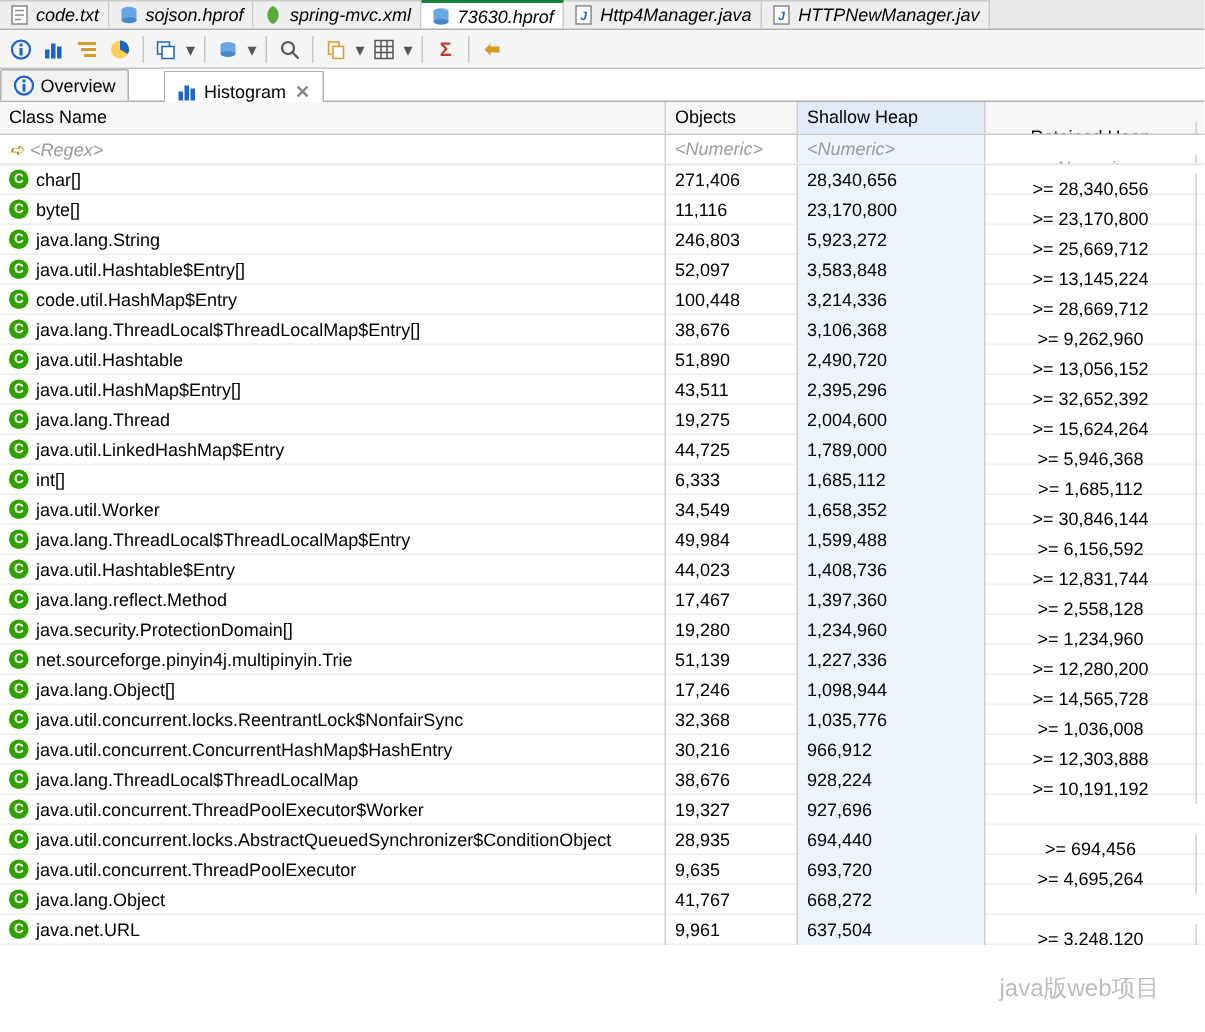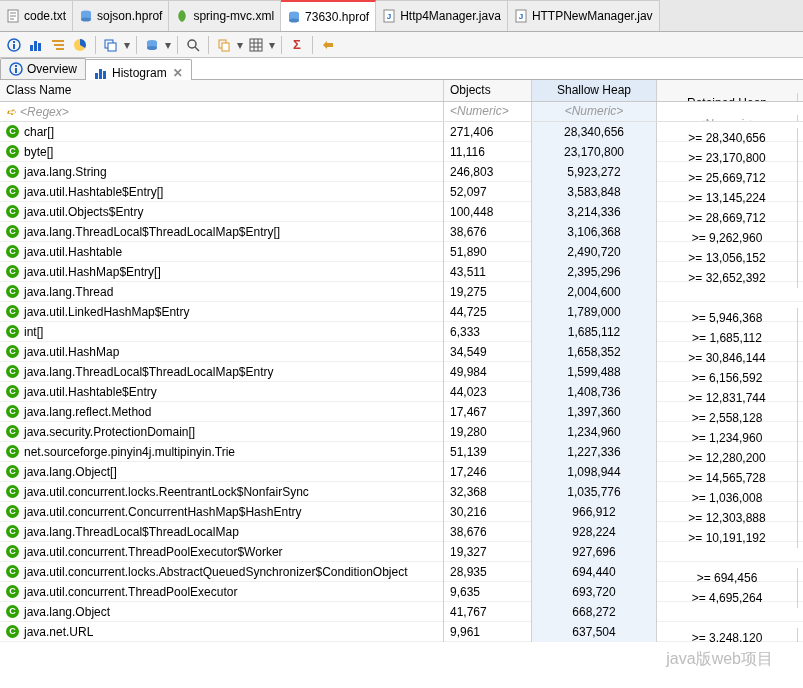--- a/index.html
+++ b/index.html
@@ -1,39 +1,39 @@
 <!DOCTYPE html>
 <html><head>
 <meta charset="utf-8">
 <style>
   * { box-sizing: border-box; margin: 0; padding: 0; }
   body { font-family: "Segoe UI", Tahoma, sans-serif; font-size: 12px; background: #fff; color: #000; width: 803px; overflow: hidden; }
   
-  .editor-tabs { display: flex; height: 32px; background: #e8e8e8; border-bottom: 1px solid #b0b0b0; align-items: stretch; overflow: hidden; }
+  .editor-tabs { display: flex; height: 20px; background: #e8e8e8; border-bottom: 1px solid #b0b0b0; align-items: stretch; overflow: hidden; font-style: italic; }
   .editor-tab { display: flex; align-items: center; padding: 0 6px 0 6px; background: #eeeeee; border-right: 1px solid #ccc; border-top: 1px solid #ccc; font-size: 12px; white-space: nowrap; cursor: default; position: relative; }
-  .editor-tab.active { background: #fff; border-top: 2px solid #ef4444; }
+  .editor-tab.active { background: #fff; border-top: 2px solid #15803d; }
   .tab-ico { width: 14px; height: 14px; margin-right: 4px; display: inline-flex; align-items: center; justify-content: center; }
   
   .toolbar { display: flex; align-items: center; height: 26px; background: #f5f5f5; border-bottom: 1px solid #c5c5c5; padding: 0 4px; gap: 2px; }
   .tb-btn { width: 20px; height: 20px; display: inline-flex; align-items: center; justify-content: center; border-radius: 2px; }
   .tb-sep { width: 1px; height: 18px; background: #c5c5c5; margin: 0 3px; }
   .tb-drop { width: 8px; display: inline-flex; align-items: center; justify-content: center; color:#555;}
   
-  .inner-tabs { display: flex; height: 22px; border-bottom: 1px solid #b0b0b0; }
+  .inner-tabs { display: flex; height: 22px; border-bottom: 1px solid #b0b0b0; gap: 24px; }
   .inner-tab { display: flex; align-items: center; padding: 0 8px; border: 1px solid #b0b0b0; border-bottom: none; background: #f2f2f2; margin-right: -1px; font-size: 12px; border-top-left-radius: 2px; border-top-right-radius: 2px; }
   .inner-tab.active { background: #fff; position: relative; top: 1px; align-items: flex-end; }
   .inner-tab .tab-ico { margin-right: 4px; }
   .inner-close { margin-left: 6px; color:#888; font-weight: bold; cursor: pointer;}
   
   .grid { display: flex; flex-direction: column; }
   .grid-head { display: flex; height: 22px; border-bottom: 1px solid #c9c9c9; background: #f7f7f7; }
   .col { border-right: 1px solid #d0d0d0; padding: 3px 6px; overflow: hidden; white-space: nowrap; text-overflow: ellipsis; }
   .col.name { width: 444px; }
   .col.obj  { width: 88px; text-align: left; }
-  .col.shal { width: 125px; text-align: center; background: #edf3fb; }
+  .col.shal { width: 125px; text-align: left; background: #edf3fb; }
   .col.ret  { width: 141px; text-align: center; margin-top: 13px; }
   .grid-head .col { font-size:12px; }
   .grid-head .col.shal { background: #e1ebf7; }
   
   .filter-row { display: flex; height: 20px; border-bottom: 1px solid #e0e0e0; color: #9a9a9a; font-style: italic; }
   .filter-row .col { padding: 2px 6px; }
   .filter-row .col.name { display:flex; align-items:center; gap:4px;}
   
   .grid-row { display: flex; height: 20px; border-bottom: 1px solid #efefef; align-items: center; }
   .grid-row .col.name { display:flex; align-items:center; gap:5px; }
@@ -260,21 +260,21 @@
           <span class="class-ico">C</span>
           <span>java.util.Hashtable$Entry[]</span>
         </div>
         <div class="col obj">52,097</div>
         <div class="col shal">3,583,848</div>
         <div class="col ret">&gt;= 13,145,224</div>
       </div>
       <div class="grid-row">
         <div class="col name">
           <span class="class-ico">C</span>
-          <span>java.util.Objects$Entry</span>
+          <span>code.util.HashMap$Entry</span>
         </div>
         <div class="col obj">100,448</div>
         <div class="col shal">3,214,336</div>
         <div class="col ret">&gt;= 28,669,712</div>
       </div>
       <div class="grid-row">
         <div class="col name">
           <span class="class-ico">C</span>
           <span>java.lang.ThreadLocal$ThreadLocalMap$Entry[]</span>
         </div>
@@ -300,20 +300,21 @@
         <div class="col shal">2,395,296</div>
         <div class="col ret">&gt;= 32,652,392</div>
       </div>
       <div class="grid-row">
         <div class="col name">
           <span class="class-ico">C</span>
           <span>java.lang.Thread</span>
         </div>
         <div class="col obj">19,275</div>
         <div class="col shal">2,004,600</div>
+        <div class="col ret">&gt;= 15,624,264</div>
       </div>
       <div class="grid-row">
         <div class="col name">
           <span class="class-ico">C</span>
           <span>java.util.LinkedHashMap$Entry</span>
         </div>
         <div class="col obj">44,725</div>
         <div class="col shal">1,789,000</div>
         <div class="col ret">&gt;= 5,946,368</div>
       </div>
@@ -322,21 +323,21 @@
           <span class="class-ico">C</span>
           <span>int[]</span>
         </div>
         <div class="col obj">6,333</div>
         <div class="col shal">1,685,112</div>
         <div class="col ret">&gt;= 1,685,112</div>
       </div>
       <div class="grid-row">
         <div class="col name">
           <span class="class-ico">C</span>
-          <span>java.util.HashMap</span>
+          <span>java.util.Worker</span>
         </div>
         <div class="col obj">34,549</div>
         <div class="col shal">1,658,352</div>
         <div class="col ret">&gt;= 30,846,144</div>
       </div>
       <div class="grid-row">
         <div class="col name">
           <span class="class-ico">C</span>
           <span>java.lang.ThreadLocal$ThreadLocalMap$Entry</span>
         </div>

